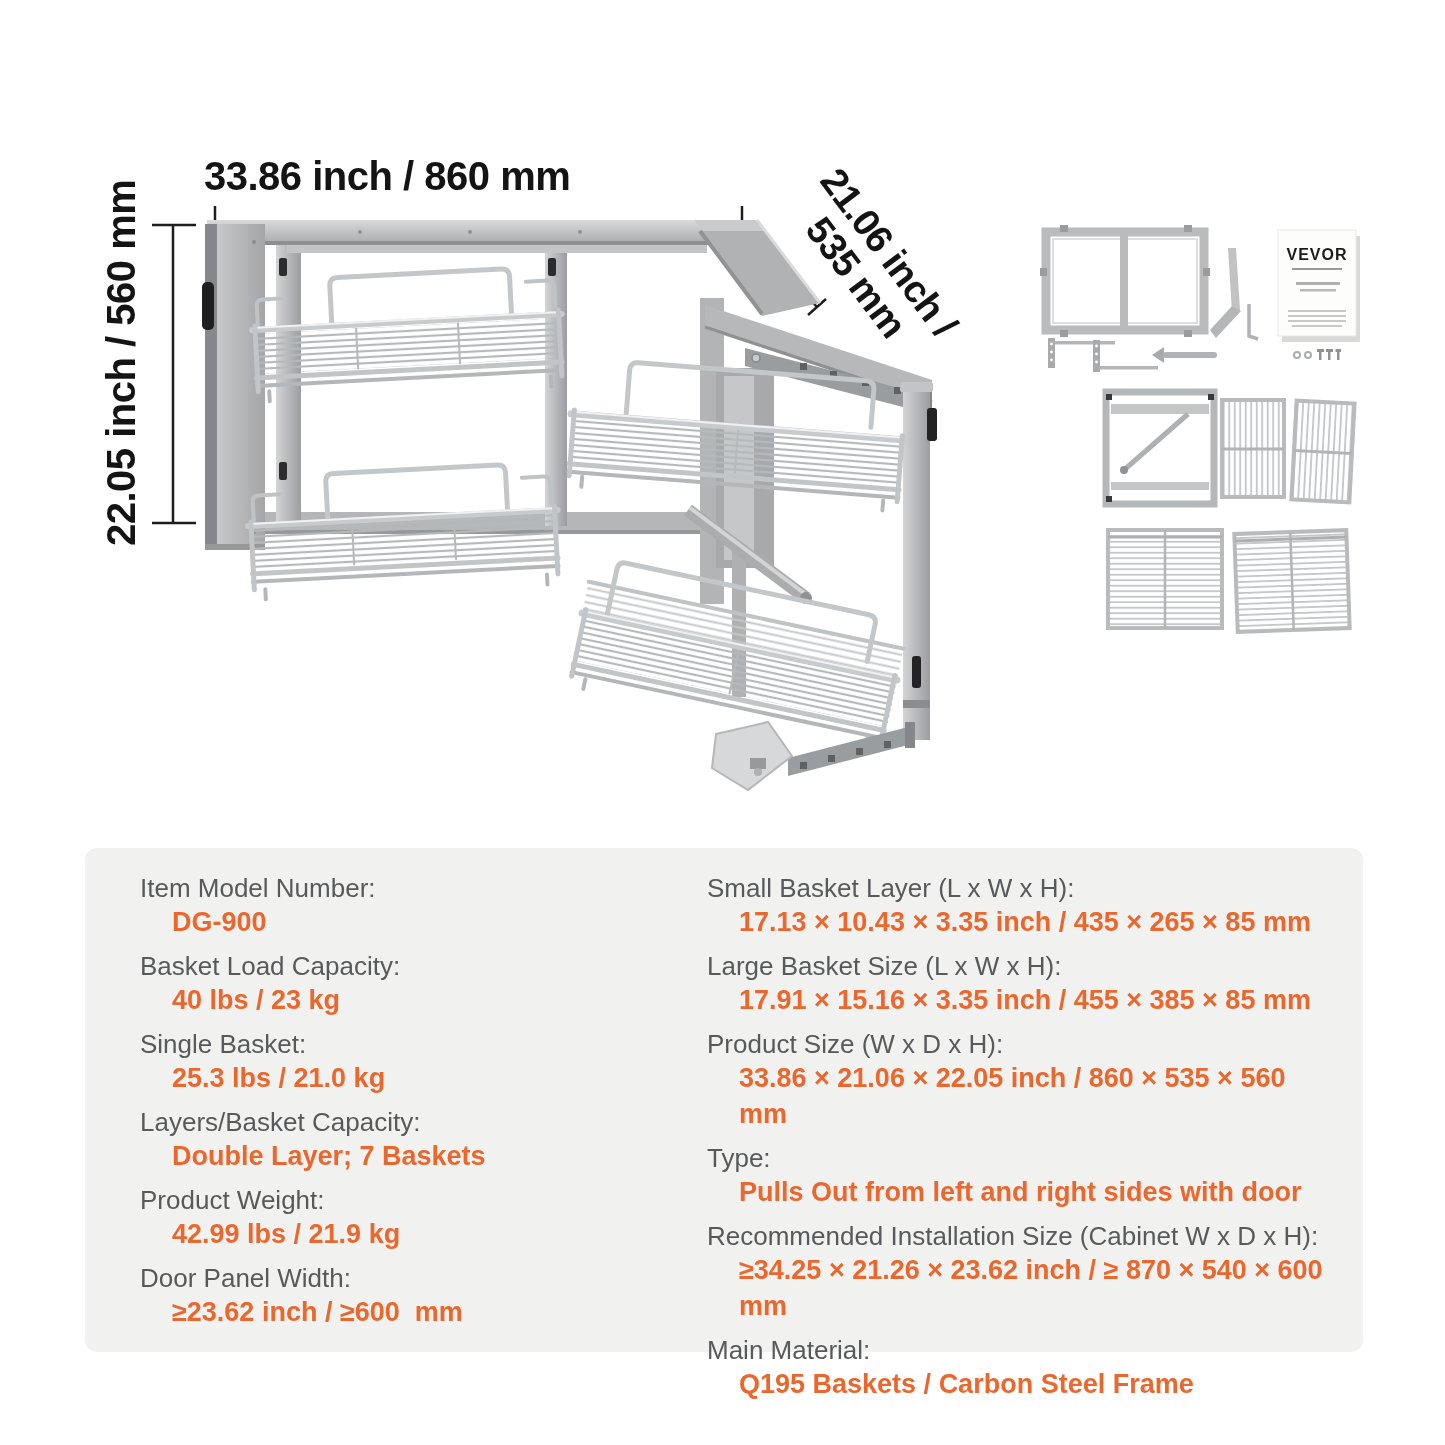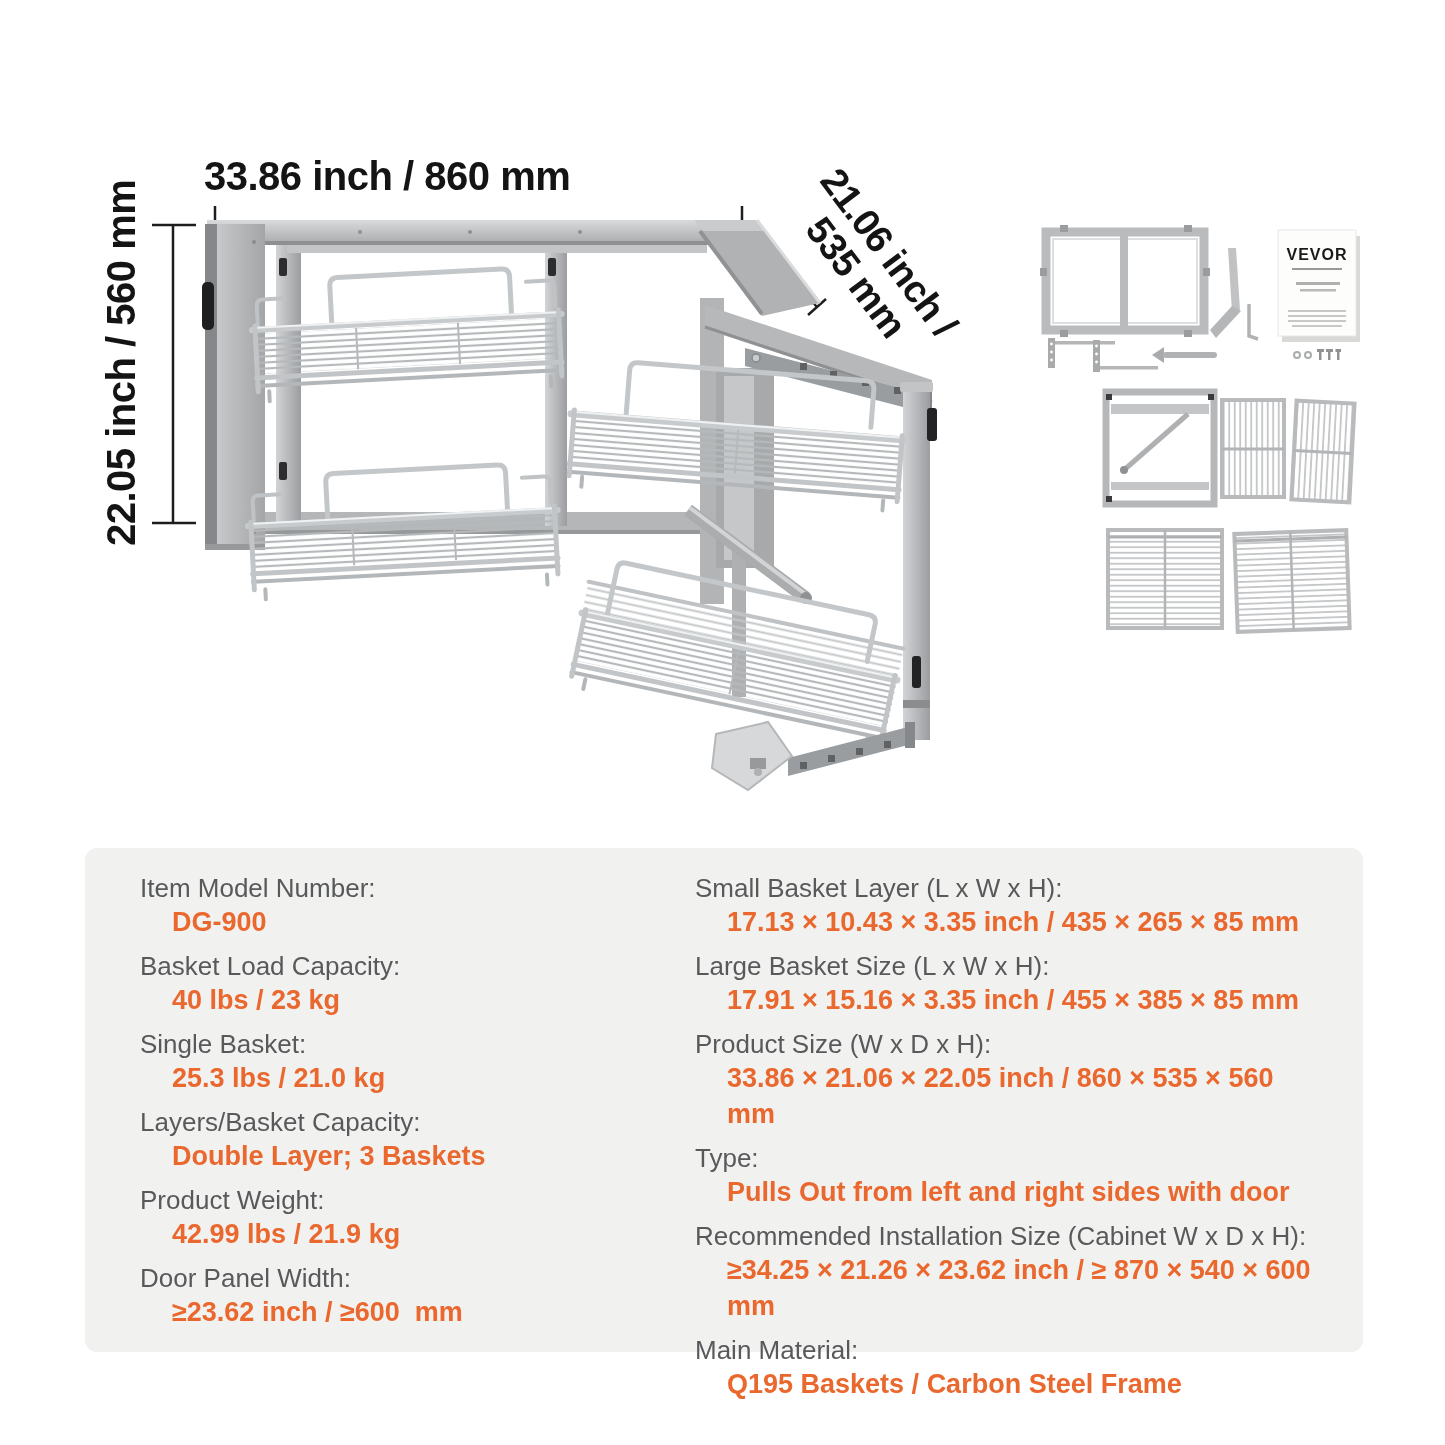--- a/index.html
+++ b/index.html
@@ -13,21 +13,21 @@
   .illustration-svg{position:absolute;left:0;top:0;}
   .dim{position:absolute;color:#141414;font-weight:bold;font-size:40px;letter-spacing:-0.5px;white-space:nowrap;}
   .dim-width{left:204px;top:154px;width:524px;}
   .dim-height{left:99px;top:546px;width:344px;text-align:center;transform-origin:0 0;transform:rotate(-90deg);}
   .dim-depth{left:826px;top:136px;width:262px;text-align:center;transform-origin:0 0;transform:rotate(53deg);line-height:1.07;font-size:38px;}
   .dim-depth span{display:block;}
   .manual-title{position:absolute;left:1278px;top:246px;width:78px;text-align:center;
     font-size:16px;font-weight:bold;color:#1a1a1a;letter-spacing:1px;}
   .spec-panel{position:absolute;left:85px;top:848px;width:1278px;height:504px;background:var(--panel);
     border-radius:12px;box-sizing:border-box;padding:24px 40px 0 55px;
-    display:grid;grid-template-columns:555px 1fr;column-gap:0;}
+    display:grid;grid-template-columns:555px 1fr;column-gap:12px;}
   .spec-item{margin-bottom:10px;}
   .spec-item .l{font-size:26px;line-height:32px;color:var(--label);}
   .spec-item .v{font-size:27px;line-height:36px;font-weight:bold;color:var(--accent);white-space:pre-wrap;margin-left:32px;}
 </style>
 </head>
 <body>
 
 <div class="page">
 
   <svg class="illustration-svg" width="1445" height="850" viewBox="0 0 1445 850">
@@ -304,21 +304,21 @@
       <div class="spec-item">
         <div class="l">Basket Load Capacity:</div>
         <div class="v">40 lbs / 23 kg</div>
       </div>
       <div class="spec-item">
         <div class="l">Single Basket:</div>
         <div class="v">25.3 lbs / 21.0 kg</div>
       </div>
       <div class="spec-item">
         <div class="l">Layers/Basket Capacity:</div>
-        <div class="v">Double Layer; 3 Baskets</div>
+        <div class="v">Double Layer; 7 Baskets</div>
       </div>
       <div class="spec-item">
         <div class="l">Product Weight:</div>
         <div class="v">42.99 lbs / 21.9 kg</div>
       </div>
       <div class="spec-item">
         <div class="l">Door Panel Width:</div>
         <div class="v">≥23.62 inch / ≥600  mm</div>
       </div>
     </div>

